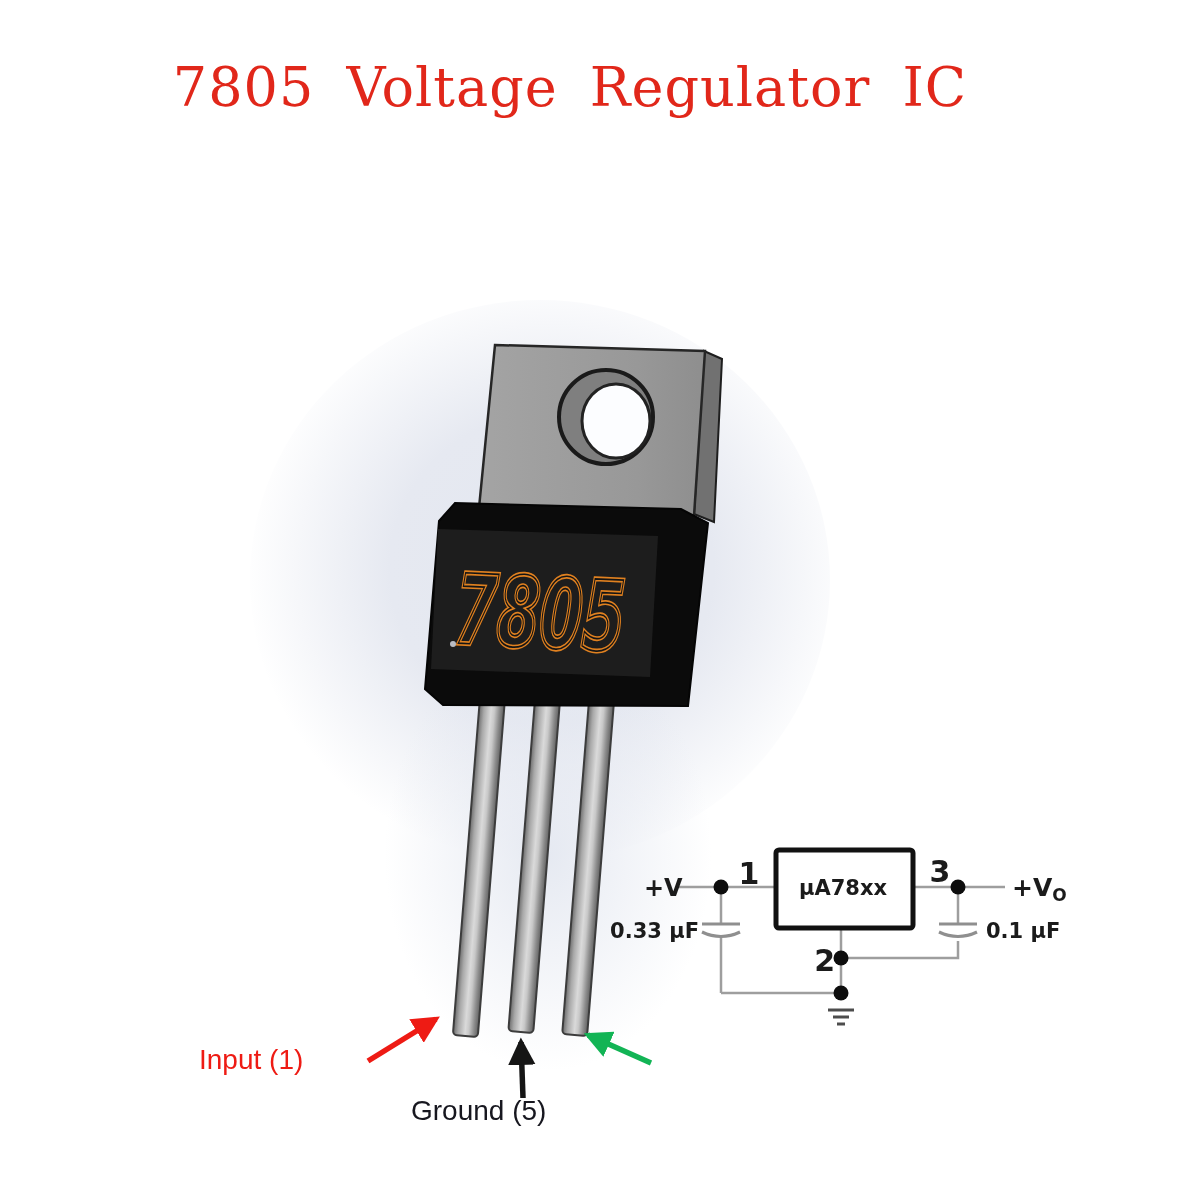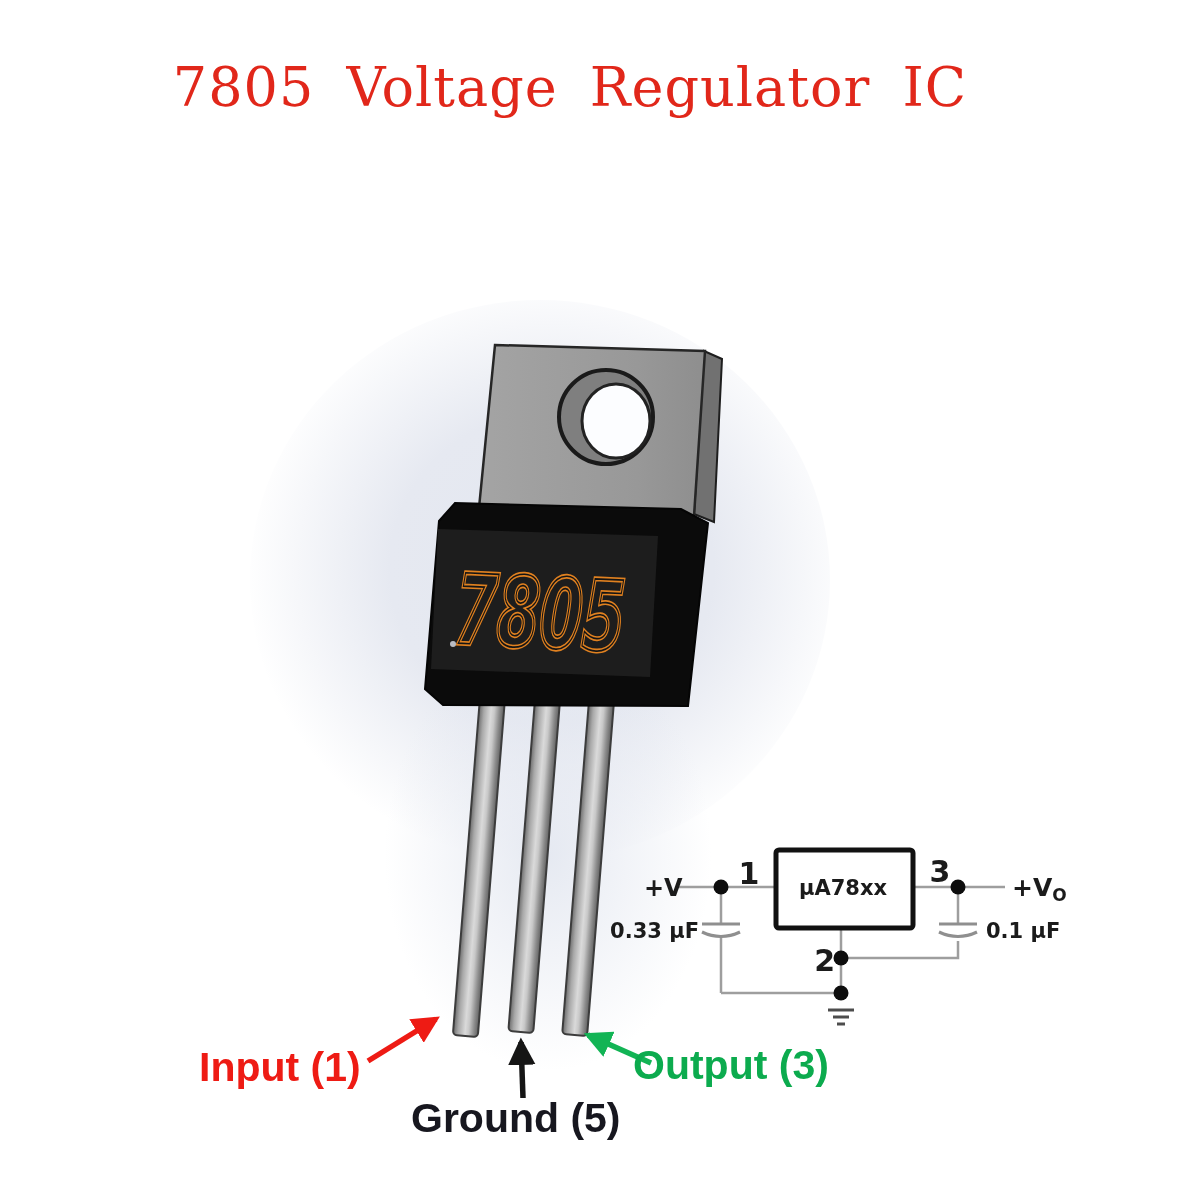--- a/index.html
+++ b/index.html
@@ -6,21 +6,21 @@
   .canvas{position:relative;width:1200px;height:1200px;background:#ffffff;overflow:hidden;
           font-family:"Liberation Sans",sans-serif;}
   .glow{position:absolute;border-radius:50%;pointer-events:none;}
   .glow-main{left:250px;top:300px;width:580px;height:560px;
     background:radial-gradient(ellipse at 52% 48%, #e3e7f0 0%, #e6e9f1 38%, rgba(230,233,241,0) 72%);}
   .glow-legs{left:378px;top:630px;width:340px;height:450px;
     background:radial-gradient(ellipse at 50% 50%, rgba(227,231,240,0.9) 0%, rgba(227,231,240,0) 68%);}
   .page-title{position:absolute;left:0;top:56px;width:1140px;text-align:center;
     font-family:"DejaVu Serif",serif;font-size:54px;color:#e1271a;
     letter-spacing:1px;word-spacing:14px;white-space:nowrap;}
-  .pin-label{position:absolute;font-weight:bold;font-size:41px;letter-spacing:0px;white-space:nowrap;}
+  .pin-label{position:absolute;font-weight:normal;font-size:28px;letter-spacing:0px;white-space:nowrap;}
   .pin-label.input{left:199px;top:1044px;color:#ee1b14;}
   .pin-label.ground{left:411px;top:1095px;color:#17171f;}
   .pin-label.output{left:633px;top:1042px;color:#0cab4e;}
   svg{position:absolute;pointer-events:none;}
   #transistor-svg{left:240px;top:330px;}
   #schematic-svg{left:610px;top:830px;}
   #annotation-svg{left:0;top:0;}
   .sch-text{font-family:"DejaVu Sans",sans-serif;font-weight:bold;fill:#1b1b1b;}
 </style>
 </head>
@@ -133,15 +133,14 @@
         <path d="M0,0 L6,3 L0,6 Z" fill="#12b455"></path>
       </marker>
     </defs>
     <line x1="368" y1="1061" x2="436" y2="1019" stroke="#ee1b14" stroke-width="5.5" marker-end="url(#headRed)"></line>
     <line x1="523" y1="1098" x2="521" y2="1042" stroke="#151515" stroke-width="5.5" marker-end="url(#headBlack)"></line>
     <line x1="651" y1="1063" x2="588" y2="1035" stroke="#12b455" stroke-width="5.5" marker-end="url(#headGreen)"></line>
   </svg>
 
   <div class="pin-label input">Input (1)</div>
   <div class="pin-label ground">Ground (5)</div>
-  <div class="pin-label output">Output (3)</div>
 
 </div>
 
 </body></html>

